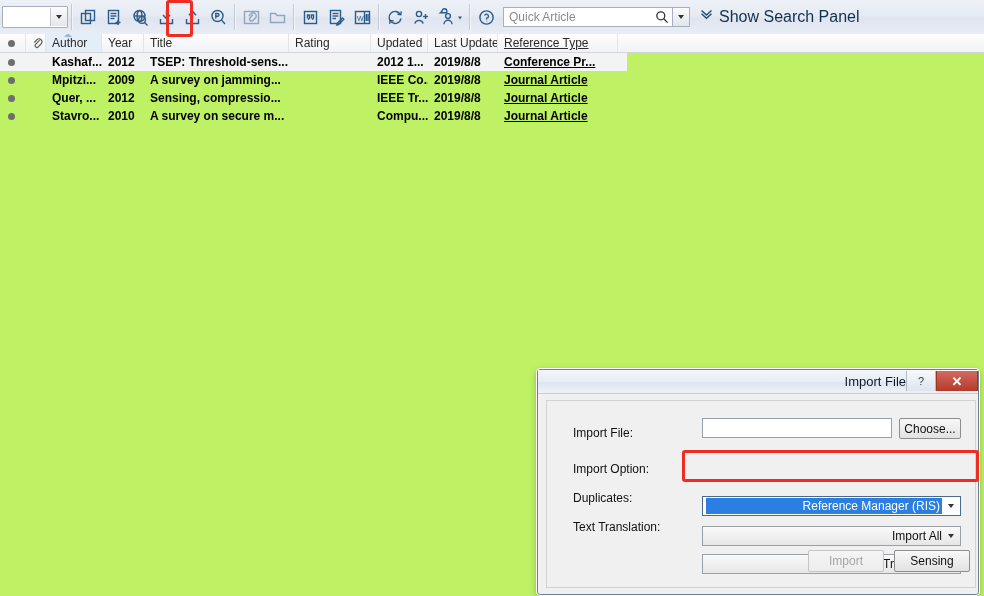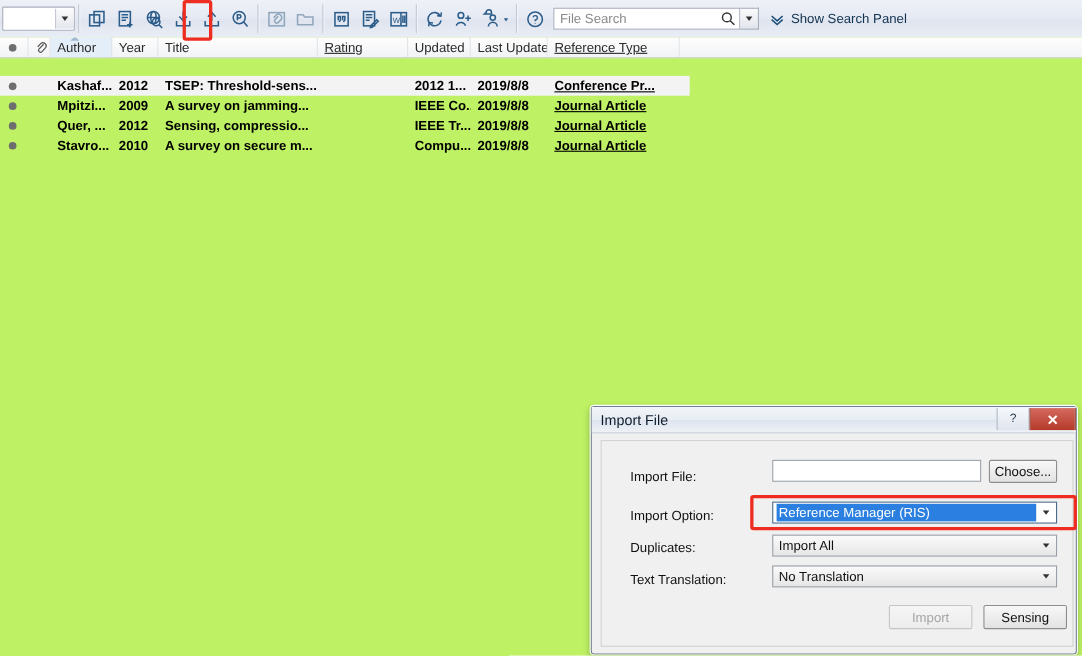--- a/index.html
+++ b/index.html
@@ -46,21 +46,21 @@
     margin-left:4px;width:170px;height:20px;background:#fff;border:1px solid #a9b0bd;
     display:flex;align-items:center;padding-left:5px;box-sizing:border-box;
   }
   .qsearch .ph{color:#8a8a8a;font-size:12px;flex:1;}
   .qs-mag{width:20px;display:flex;align-items:center;justify-content:center;}
   .qs-drop{
     width:17px;height:20px;margin-left:0px;display:flex;align-items:center;justify-content:center;
     background:linear-gradient(to bottom,#fbfbfc,#e1e5ec);border:1px solid #a9b0bd;border-left:none;
     box-sizing:border-box;
   }
-  .showpanel{display:flex;align-items:flex-end;margin-left:10px;color:#10314f;font-size:12px;}
+  .showpanel{display:flex;align-items:flex-start;margin-left:10px;color:#10314f;font-size:16px;}
   .showpanel .chev{margin-right:6px;display:flex;}
 
   
   .grid{position:absolute;left:0;top:34px;width:984px;height:562px;background:#bef264;}
   .thead{
     height:18px;display:flex;align-items:center;
     background:linear-gradient(to bottom,#fdfdfd,#f2f3f5);
     border-bottom:1px solid #d2d5da;font-size:12px;color:#2a2a2a;
   }
   .th{height:18px;line-height:18px;box-sizing:border-box;border-right:1px solid #e2e4e8;
@@ -73,31 +73,32 @@
   .th-spacer{flex:1;border-right:none;}
   .row{height:18px;display:flex;align-items:center;font-size:12px;font-weight:bold;color:#000;}
   .row.sel{background:#f3f3f3;}
   .cell{height:18px;line-height:18px;box-sizing:border-box;padding-left:6px;overflow:hidden;white-space:nowrap;}
   .dot{width:7px;height:7px;border-radius:50%;background:#6e6e6e;margin-left:8px;}
   .c-dot{width:26px;display:flex;align-items:center;}
   .c-clip{width:20px;display:flex;align-items:center;justify-content:center;}
   .c-author{width:56px;}
   .c-year{width:42px;}
   .c-title{width:145px;}
-  .c-rating{width:82px;text-decoration:underline;}
+  .c-rating{width:82px;}
   .c-journal{width:57px;}
   .c-updated{width:70px;}
   .c-reftype{width:120px;text-decoration:underline;}
 
   
   .dialog{
     position:absolute;left:537px;top:369px;width:442px;height:226px;
     background:#f0f0f0;border:1px solid #6d7d92;border-radius:3px;
     box-shadow:0 2px 7px rgba(0,0,0,0.30);box-sizing:border-box;
     outline:1px solid #ffffff;
+    text-align:right;
   }
   .dlg-title{
     height:24px;display:flex;align-items:center;box-sizing:border-box;
     background:linear-gradient(to bottom,#f2f5f9 0%,#e8edf4 50%,#dde4ee 51%,#eef2f7 100%);
     border-bottom:1px solid #c8cfd9;padding-left:8px;
     font-size:13px;color:#0d1b2b;
   }
   .dlg-title .ttl{flex:1;}
   .winbtn{
     width:30px;height:20px;display:flex;align-items:center;justify-content:center;
@@ -119,21 +120,21 @@
   }
   .btn{
     background:linear-gradient(to bottom,#f8f8f8,#e2e2e2);
     border:1px solid #8e8e8e;border-radius:2px;box-sizing:border-box;
     display:flex;align-items:center;justify-content:center;font-size:12px;color:#111;
   }
   .btn.disabled{color:#a6a6a6;border-color:#c5c5c5;background:linear-gradient(to bottom,#f5f5f5,#ededed);}
   .select{
     height:20px;box-sizing:border-box;border:1px solid #9aa0a8;
     background:linear-gradient(to bottom,#fafafa,#e6e6e6);
-    display:flex;align-items:center;font-size:12px;color:#111;padding-left:5px;
+    display:flex;align-items:center;font-size:12px;color:#111;padding-left:5px;margin-top:40px;
   }
   .select .val{flex:1;overflow:hidden;white-space:nowrap;}
   .select .sarrow{width:18px;display:flex;align-items:center;justify-content:center;}
   .select.focused{border:1px solid #4b6b8a;background:#fff;}
   .select.focused .val{background:#2a7fe0;color:#fff;padding:1px 2px;margin-left:-2px;}
   .dlg-highlight{
     position:absolute;left:682px;top:450px;width:297px;height:32px;
     border:3px solid #ee2c22;border-radius:3px;box-sizing:border-box;z-index:50;pointer-events:none;
   }
 </style>
@@ -312,21 +313,21 @@
       <svg width="19" height="19" viewBox="0 0 19 19">
           <g class="ico">
         <circle cx="9.5" cy="9.5" r="6.6"></circle>
         <path d="M7.6 7.6 A2 2 0 1 1 9.6 10.2 L9.6 11.4" stroke-width="1.3"></path>
         <line x1="9.6" y1="12.8" x2="9.6" y2="13.3" stroke-width="1.5"></line>
       </g>
         </svg>
     </div>
 
     <div class="qsearch">
-      <span class="ph" title="Quick Search">File Search</span>
+      <span class="ph" title="Quick Search">Quick Article</span>
       <span class="qs-mag">
         <svg width="14" height="14" viewBox="0 0 14 14">
             <g stroke="#333" fill="none" stroke-width="1.3">
           <circle cx="5.8" cy="5.8" r="4"></circle>
               <line x1="8.8" y1="8.8" x2="12.6" y2="12.6"></line>
         </g>
           </svg>
       </span>
     </div>
     <div class="qs-drop">
@@ -367,21 +368,21 @@
       </div>
       <div class="th c-year"><span>Year</span></div>
       <div class="th c-title"><span>Title</span></div>
       <div class="th c-rating"><span>Rating</span></div>
       <div class="th c-journal"><span>Updated</span></div>
       <div class="th c-updated"><span>Last Updated</span></div>
       <div class="th c-reftype"><span>Reference Type</span></div>
       <div class="th th-spacer"></div>
     </div>
 
-    <div class="row sel" style="width:627px;margin-top:16px;">
+    <div class="row sel" style="width:627px;">
       <div class="cell c-dot" style="padding-left:0;">
           <span class="dot"></span>
         </div>
       <div class="cell c-clip"></div>
       <div class="cell c-author">Kashaf...</div>
       <div class="cell c-year">2012</div>
       <div class="cell c-title">TSEP: Threshold-sens...</div>
       <div class="cell c-rating"></div>
       <div class="cell c-journal">2012 1...</div>
       <div class="cell c-updated">2019/8/8</div>

